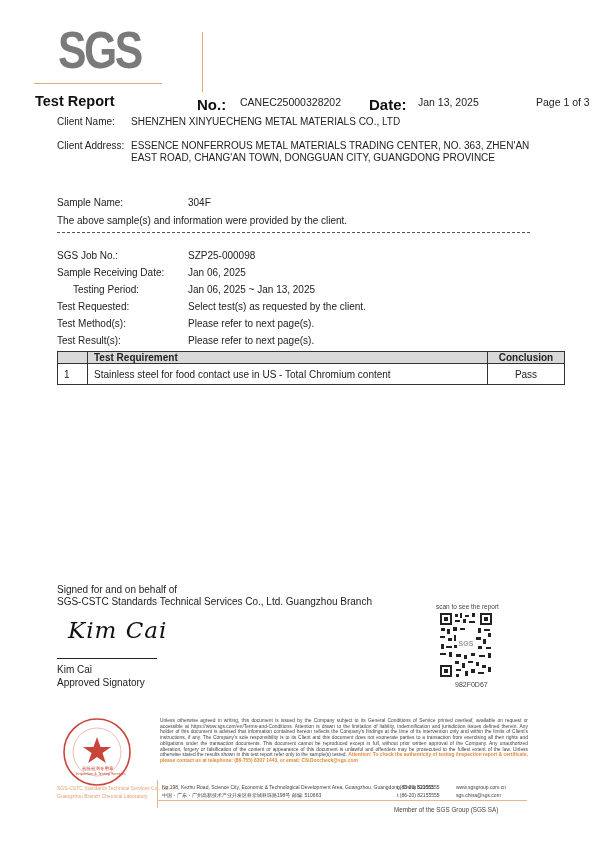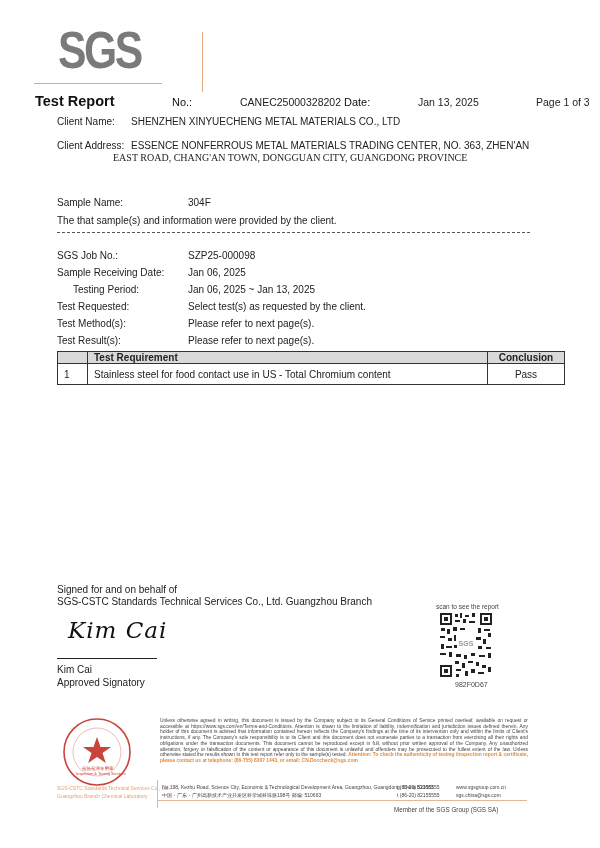--- a/index.html
+++ b/index.html
@@ -7,21 +7,21 @@
          font-family: "Liberation Sans", sans-serif; color: #222; }
   .abs { position: absolute; }
   .logo { left: 58px; top: 20px; width: 110px; height: 60px; }
   .logo-text { position: absolute; left: 0; top: 0; font-family: "Liberation Sans", sans-serif;
                font-weight: bold; font-size: 52px; color: #7a7a7a; letter-spacing: -3px;
                transform: scaleX(0.82); transform-origin: left top; line-height: 60px; }
   .logo-hline { position: absolute; left: -24px; top: 63px; width: 128px; height: 1px; background: #e4a87a; }
   .logo-vline { position: absolute; left: 144px; top: 12px; width: 1px; height: 60px; background: #e4a87a; }
 
   .title { left: 35px; top: 93px; font-weight: bold; font-size: 14.5px; color: #111; }
-  .hdr-lbl { font-weight: normal; font-size: 11px; color: #111; }
+  .hdr-lbl { font-weight: bold; font-size: 15px; color: #111; margin-left: 25px; }
   .hdr-val { font-size: 10.5px; color: #222; margin-left: 38px; }
 
   .t { font-size: 10px; color: #222; white-space: nowrap; }
   .sep { left: 57px; top: 232px; width: 473px; height: 0; border-top: 1px dashed #555; }
 
   table.req { position: absolute; left: 57px; top: 351px; width: 508px; border-collapse: collapse; font-size: 10px; }
   table.req td, table.req th { border: 1px solid #333; padding: 0 6px; }
   table.req th { background: #d9d9d9; font-weight: bold; text-align: left; height: 11px; line-height: 11px; }
   table.req td { height: 20px; }
   .c-num { width: 17px; }
@@ -58,25 +58,25 @@
 <div class="abs hdr-lbl" style="left:172px; top:96px;">No.:</div>
 <div class="abs hdr-val" style="left:202px; top:96px;">CANEC25000328202</div>
 <div class="abs hdr-lbl" style="left:344px; top:96px;">Date:</div>
 <div class="abs hdr-val" style="left:380px; top:96px;">Jan 13, 2025</div>
 <div class="abs hdr-val" style="left:498px; top:96px;">Page 1 of 3</div>
 
 <div class="abs t" style="left:57px; top:116px;">Client Name:</div>
 <div class="abs t" style="left:131px; top:116px;">SHENZHEN XINYUECHENG METAL MATERIALS CO., LTD</div>
 <div class="abs t" style="left:57px; top:140px;">Client Address:</div>
 <div class="abs t" style="left:131px; top:140px;">ESSENCE NONFERROUS METAL MATERIALS TRADING CENTER, NO. 363, ZHEN'AN</div>
-<div class="abs t" style="left:113px; top:152px;font-family:Liberation Serif, serif;">EAST ROAD, CHANG'AN TOWN, DONGGUAN CITY, GUANGDONG PROVINCE</div>
+<div class="abs t" style="left:131px; top:152px;">EAST ROAD, CHANG'AN TOWN, DONGGUAN CITY, GUANGDONG PROVINCE</div>
 
 <div class="abs t" style="left:57px; top:197px;">Sample Name:</div>
 <div class="abs t" style="left:188px; top:197px;">304F</div>
-<div class="abs t" style="left:57px; top:215px;">The that sample(s) and information were provided by the client.</div>
+<div class="abs t" style="left:57px; top:215px;">The above sample(s) and information were provided by the client.</div>
 <div class="abs sep"></div>
 
 <div class="abs t" style="left:57px; top:250px;">SGS Job No.:</div>
 <div class="abs t" style="left:188px; top:250px;">SZP25-000098</div>
 <div class="abs t" style="left:57px; top:267px;">Sample Receiving Date:</div>
 <div class="abs t" style="left:188px; top:267px;">Jan 06, 2025</div>
 <div class="abs t" style="left:57px; top:284px;margin-left:16px;">Testing Period:</div>
 <div class="abs t" style="left:188px; top:284px;">Jan 06, 2025 ~ Jan 13, 2025</div>
 <div class="abs t" style="left:57px; top:301px;">Test Requested:</div>
 <div class="abs t" style="left:188px; top:301px;">Select test(s) as requested by the client.</div>

